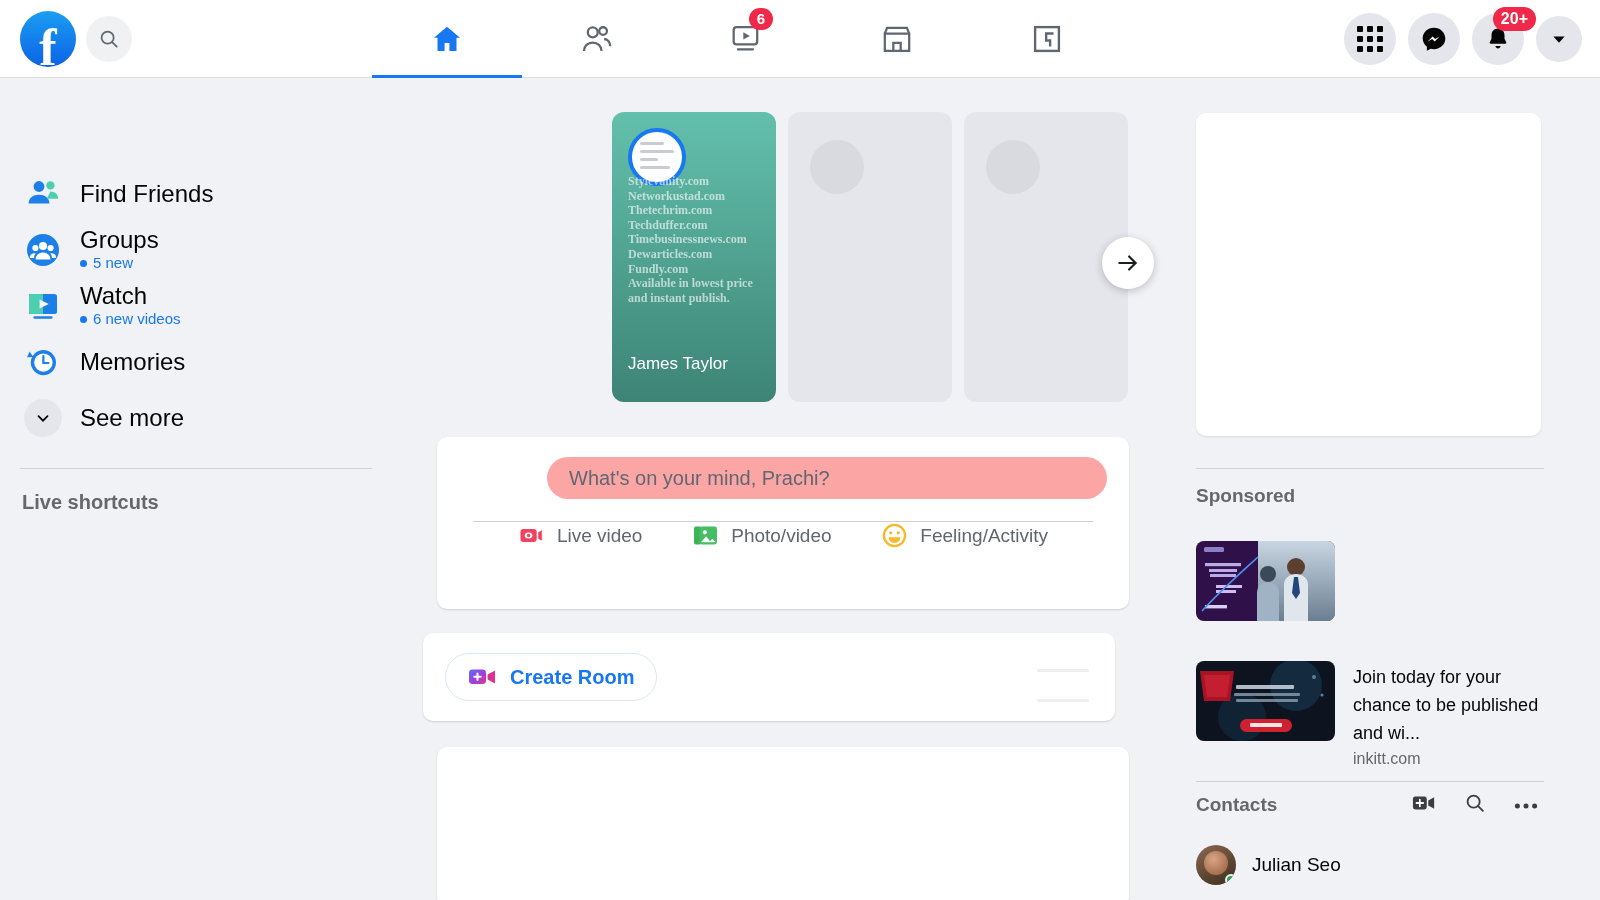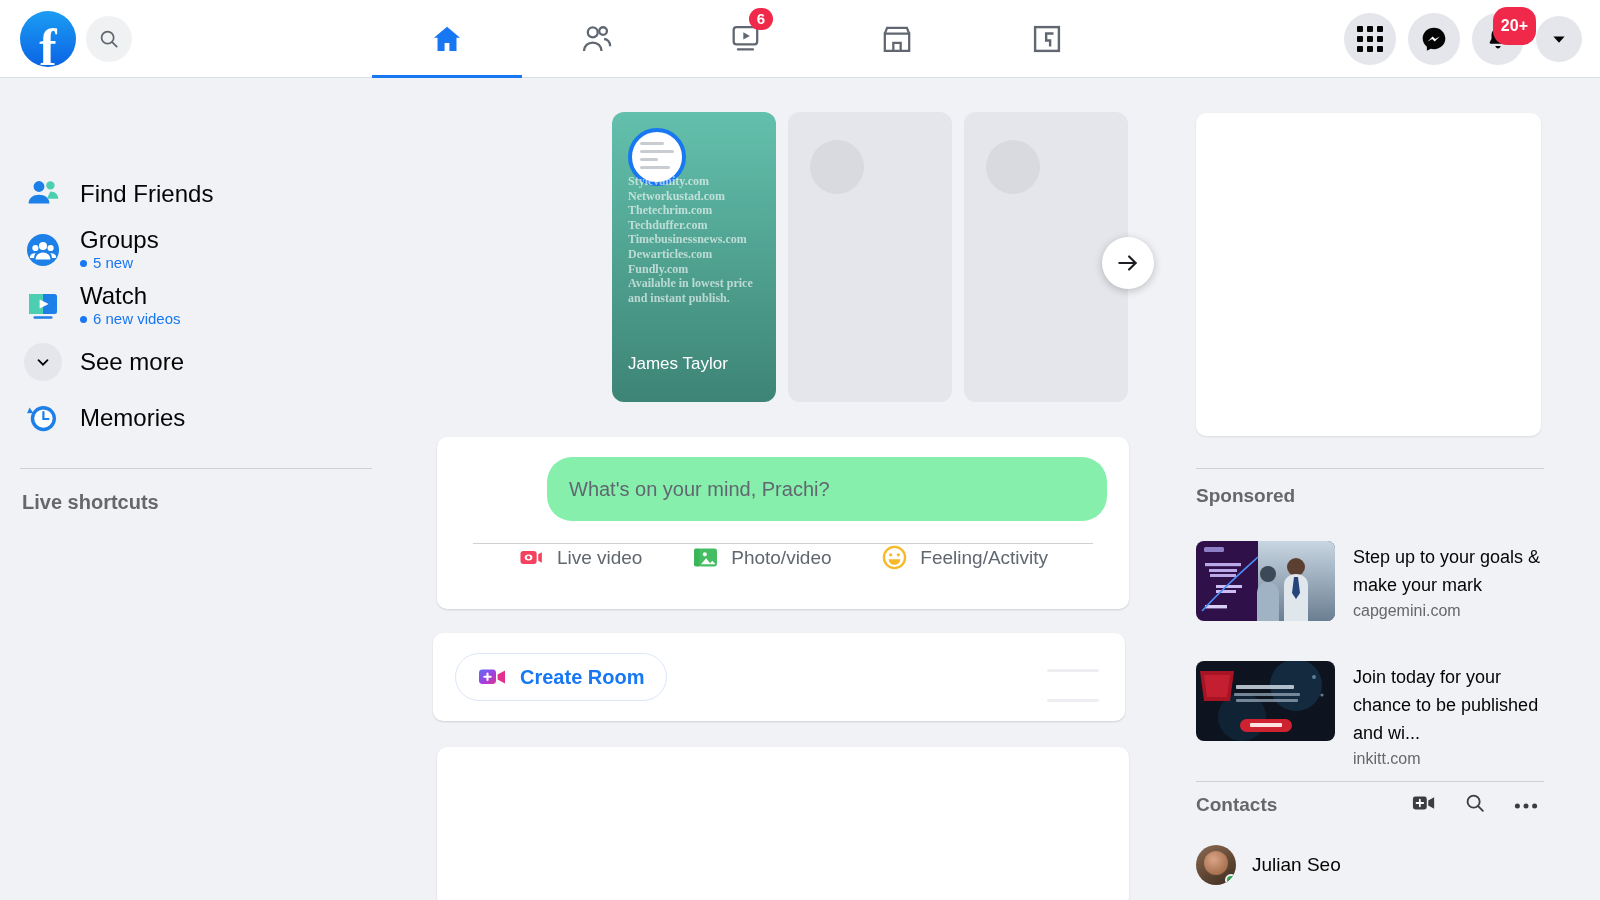--- a/index.html
+++ b/index.html
@@ -69,21 +69,21 @@
     width: 52px; height: 52px; border-radius: 50%;
     background: #e4e6eb;
     display: flex; align-items: center; justify-content: center;
     position: relative; flex: none;
   }
   .circ-btn.small { width: 46px; height: 46px; }
   .bell-badge {
     position: absolute; top: -6px; right: -12px;
     background: #f02849; color: #fff;
     font-size: 16px; font-weight: 700;
-    border-radius: 14px; padding: 9px 8px; line-height: 20px;
+    border-radius: 14px; padding: 2px 8px; line-height: 20px;
     white-space: nowrap;
   }
   .dots-grid {
     display: grid; grid-template-columns: repeat(3,6px);
     grid-gap: 4px;
   }
   .dots-grid i { width: 6px; height: 6px; background: #050505; display: block; border-radius: 1px; }
 
   
   .sidebar {
@@ -159,35 +159,35 @@
   .card {
     background: #ffffff; border-radius: 10px;
     box-shadow: 0 1px 2px rgba(0,0,0,.14);
   }
   .composer {
     position: absolute; left: 437px; top: 437px;
     width: 692px; height: 172px;
     padding: 20px 22px 0 22px;
   }
   .composer-input {
-    height: 64px; border-radius: 25px; background: #86efac;
+    height: 42px; border-radius: 25px; background: #fca5a5;
     display: flex; align-items: center; padding: 0 22px;
     margin-left: 88px; margin-right: 0;
   }
   .composer-ph { font-size: 20px; color: #606770; }
   .comp-divider { height: 1px; background: #ced0d4; margin: 22px 14px 0 14px; }
   .comp-actions {
     display: flex; align-items: flex-start;
     justify-content: space-around; height: 58px; padding: 0 34px;
   }
   .comp-act { display: flex; align-items: center; gap: 12px; }
   .comp-act-label { font-size: 19px; color: #606770; font-weight: 400; }
 
   .room-card {
-    position: absolute; left: 433px; top: 633px;
+    position: absolute; left: 423px; top: 633px;
     width: 692px; height: 88px;
     display: flex; align-items: center; padding-left: 22px;
   }
   .room-btn {
     display: flex; align-items: center; gap: 12px;
     height: 48px; padding: 0 22px;
     border: 1px solid #dbe7f8; border-radius: 24px;
   }
   .room-label { font-size: 20px; color: #1877f2; font-weight: 700; }
   .room-skel {
@@ -394,42 +394,42 @@
       <span class="side-label">Watch</span>
       <span class="side-sub">
         <span class="bdot"></span>
         <span>6 new videos</span>
       </span>
     </span>
   </div>
 
   <div class="side-item">
     <span class="side-ico">
+      <svg width="38" height="38" viewBox="0 0 38 38">
+        <circle cx="19.4" cy="19.6" r="12.6" fill="#1d7fe8"></circle>
+        <circle cx="19.4" cy="19.6" r="9.2" fill="#fff"></circle>
+        <path d="M19.4 13v7h5" stroke="#1d7fe8" stroke-width="2.2" fill="none" stroke-linecap="round"></path>
+        <path d="M5.6 8.4 9.2 14l-6.1.2z" fill="#1d7fe8"></path>
+      </svg>
+    </span>
+    <span class="side-txt">
+      <span class="side-label">Memories</span>
+    </span>
+  </div>
+
+  <div class="side-item">
+    <span class="side-ico">
       <span class="see-more-circ">
         <svg width="18" height="18" viewBox="0 0 24 24" fill="none" stroke="#050505" stroke-width="2.4" stroke-linecap="round">
           <path d="M6 9.5 12 15.5 18 9.5"></path>
         </svg>
       </span>
     </span>
     <span class="side-txt">
       <span class="side-label">See more</span>
-    </span>
-  </div>
-
-  <div class="side-item">
-    <span class="side-ico">
-      <svg width="38" height="38" viewBox="0 0 38 38">
-        <circle cx="19.4" cy="19.6" r="12.6" fill="#1d7fe8"></circle>
-        <circle cx="19.4" cy="19.6" r="9.2" fill="#fff"></circle>
-        <path d="M19.4 13v7h5" stroke="#1d7fe8" stroke-width="2.2" fill="none" stroke-linecap="round"></path>
-        <path d="M5.6 8.4 9.2 14l-6.1.2z" fill="#1d7fe8"></path>
-      </svg>
-    </span>
-    <span class="side-txt">
-      <span class="side-label">Memories</span>
     </span>
   </div>
 
   <div class="side-divider"></div>
   <div class="shortcuts-title">Live shortcuts</div>
 </div>
 
 <div class="stories">
 
   <div class="story story-real">
@@ -555,24 +555,20 @@
       <rect x="8" y="6" width="20" height="5" rx="1.5" fill="#8e7fc7"></rect>
       <rect x="9" y="22" width="36" height="3.2" fill="#b9a9e8"></rect>
       <rect x="13" y="28" width="28" height="3" fill="#b9a9e8"></rect>
       <rect x="14" y="33" width="26" height="3" fill="#b9a9e8"></rect>
       <rect x="20" y="44" width="26" height="3" fill="#cbbdf2"></rect>
       <rect x="20" y="49" width="20" height="3" fill="#cbbdf2"></rect>
       <rect x="9" y="64" width="22" height="3.4" fill="#d7cdf5"></rect>
       <path d="M6 70C24 50 42 34 62 16" stroke="#4e8ff5" stroke-width="1.6" fill="none"></path>
     </svg>
   </div>
-  <div class="ad-txt">
-    <div class="ad-title">Step up to your goals &amp; make your mark</div>
-    <div class="ad-url">capgemini.com</div>
-  </div>
 </div>
 
 <div class="ad" style="top:661px;">
   <div class="ad-thumb">
     <svg width="139" height="80" viewBox="0 0 139 80">
       <rect width="139" height="80" fill="#0d1420"></rect>
       <circle cx="100" cy="24" r="26" fill="#16324a" opacity=".75"></circle>
       <circle cx="46" cy="56" r="24" fill="#132a3d" opacity=".7"></circle>
       <path d="M4 10h34l-4 30H8z" fill="#a81424"></path>
       <path d="M8 14h26l-3 22H11z" fill="#c41f30"></path>

